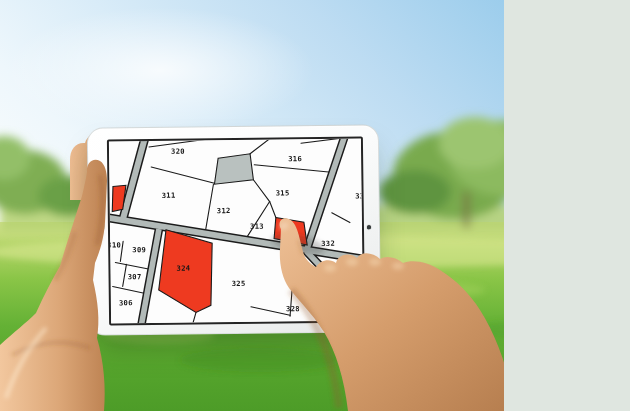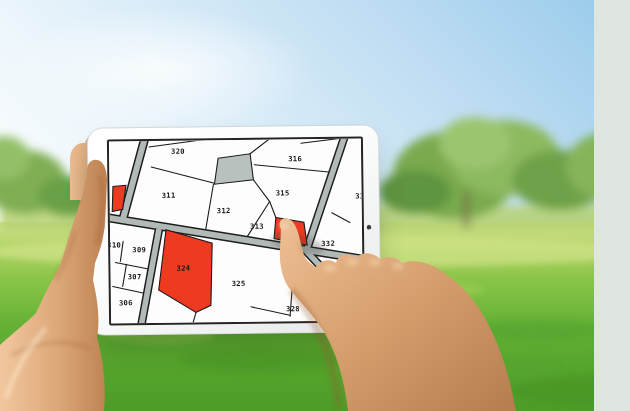--- a/index.html
+++ b/index.html
@@ -1,16 +1,16 @@
 <!DOCTYPE html>
 <html><head>
 <meta charset="utf-8">
 <style>
   html,body{margin:0;padding:0;background:#dfe6e0;}
-  .scene{position:relative;width:594px;height:411px;overflow:hidden;
+  .scene{position:relative;width:504px;height:411px;overflow:hidden;
          font-family:"DejaVu Sans",sans-serif;}
   .sky{position:absolute;inset:0;
        background:
          radial-gradient(220px 90px at 160px 70px, rgba(255,255,255,.8), rgba(255,255,255,0) 70%),
          linear-gradient(225deg,#9ccdec 0%,#bddcf2 22%,#d9ecf8 45%,#eef7fc 62%,#fdfefd 82%,#fcfdf8 100%);}
   .grass{position:absolute;left:0;top:222px;width:630px;height:189px;
        background:linear-gradient(to bottom,#d8e593 0%,#b4d569 12%,#8ac547 30%,#64b135 55%,#55a42c 78%,#4d9c28 100%);}
   .overlay-svg{position:absolute;left:0;top:0;width:630px;height:411px;pointer-events:none;}
   .tablet{position:absolute;left:88px;top:126px;width:290px;height:206px;
        background:linear-gradient(150deg,#ffffff 0%,#fbfcfc 45%,#eef0f0 80%,#e2e5e5 100%);

